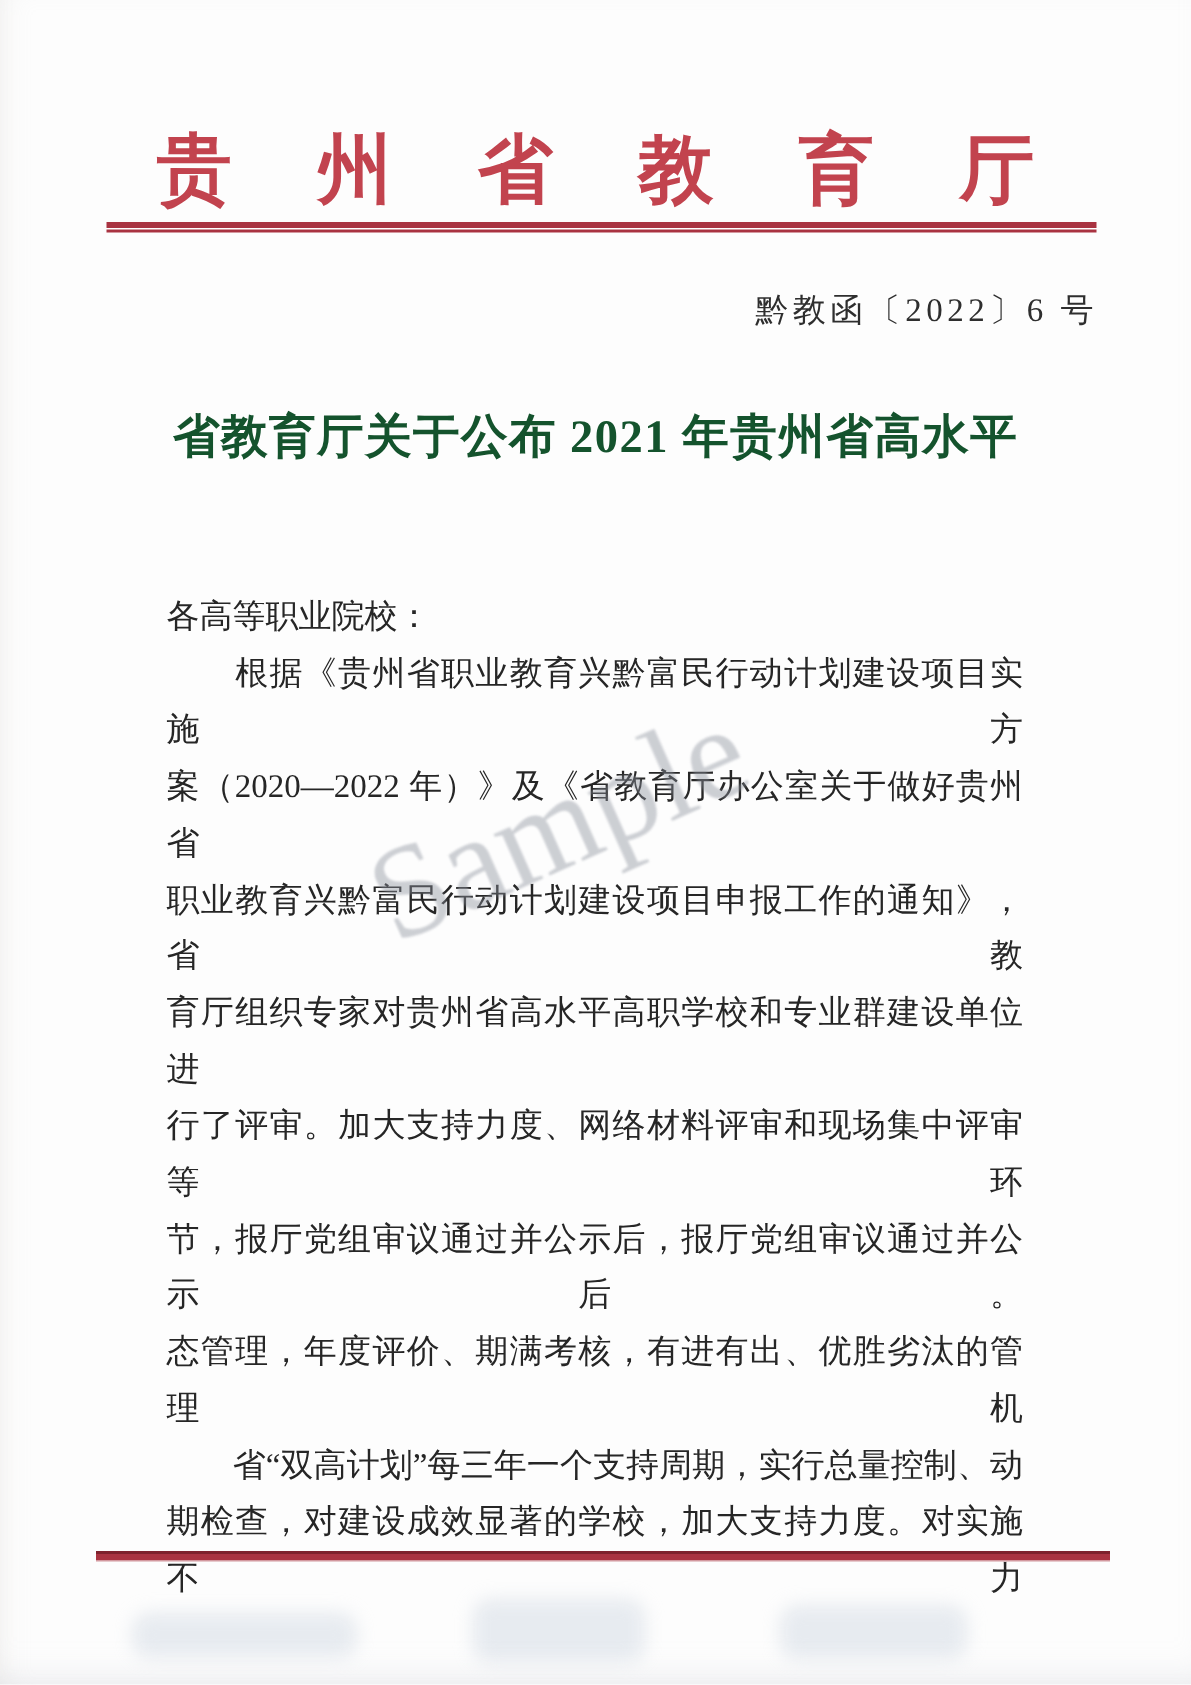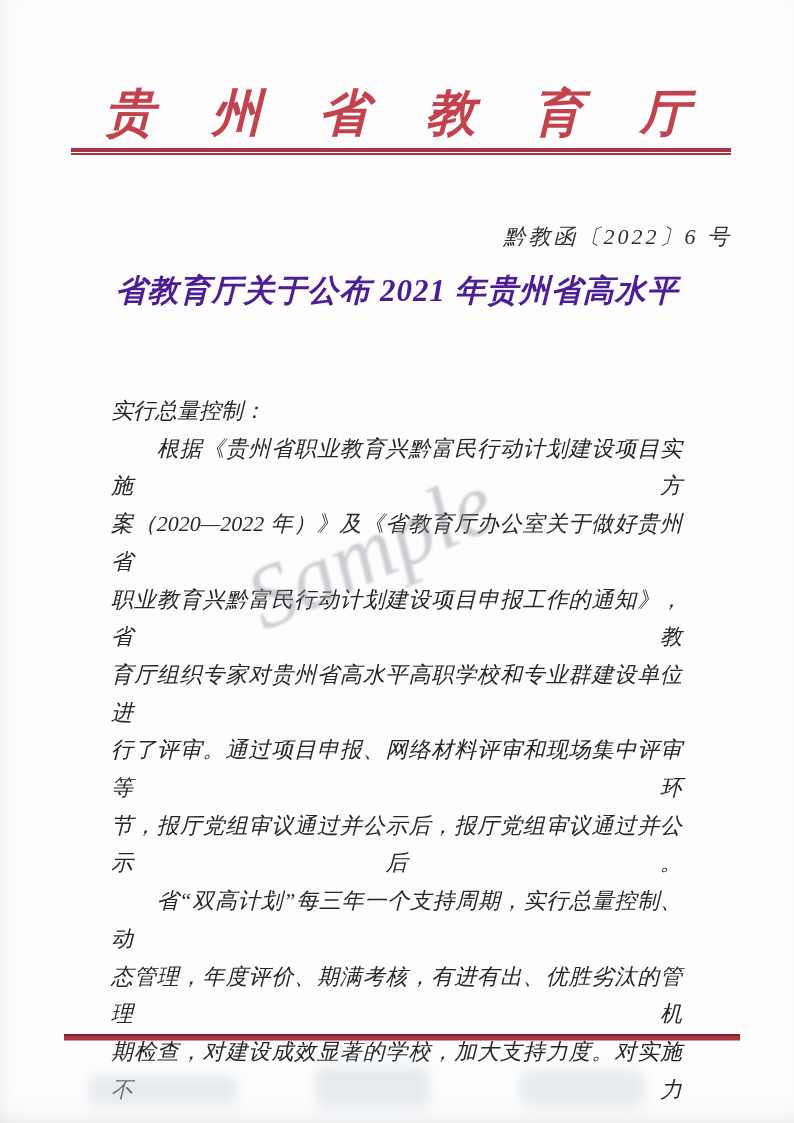--- a/index.html
+++ b/index.html
@@ -5,21 +5,20 @@
   html, body { margin: 0; padding: 0; background: #ffffff; }
   .page {
     position: relative;
     width: 794px;
     height: 1123px;
     background: #fdfdfd;
     overflow: hidden;
     font-family: "Liberation Serif", "DejaVu Serif", serif;
     box-shadow: inset 14px 0 22px -16px rgba(198,194,188,0.30),
                 inset 0 -20px 26px -20px rgba(185,190,200,0.35);
-    font-style: italic;
   }
 
   
   .letterhead {
     position: absolute;
     top: 82px; left: 0; right: 0;
     text-align: center;
     font-size: 50px;
     line-height: 62px;
     font-weight: bold;
@@ -34,37 +33,37 @@
     position: absolute;
     top: 148px; left: 71px; width: 660px;
     height: 1px;
     background: #ffffff;
     border-top: 4px solid var(--rule-red, #a93341);
     border-bottom: 2px solid var(--rule-red, #a93341);
   }
 
   .doc-number {
     position: absolute;
-    top: 222px; left: 0; right: 62px;
+    top: 192px; left: 0; right: 62px;
     text-align: right;
     font-size: 22px;
     letter-spacing: 3px;
     color: #2e2e2e;
   }
 
   .title {
     position: absolute;
     top: 272px; left: 0; right: 0;
     margin: 0;
     text-align: center;
     font-size: 31px;
     line-height: 38px;
     font-weight: bold;
     letter-spacing: 1px;
-    color: #4c1d95;
+    color: #14532d;
   }
 
   .body-text {
     position: absolute;
     top: 392px; left: 111px; width: 571px;
     font-size: 22px;
     line-height: 37.7px;
     color: var(--body-text, #262626);
   }
   .salutation { text-align: left; }
@@ -117,29 +116,29 @@
 
   <div class="rule-double"></div>
 
   <div class="doc-number">黔教函〔2022〕6 号</div>
 
   <h1 class="title">
     <span class="title-line">省教育厅关于公布 2021 年贵州省高水平</span><br>
   </h1>
 
   <div class="body-text">
-    <div class="salutation">实行总量控制：</div>
+    <div class="salutation">各高等职业院校：</div>
     <div class="body-line">　　根据《贵州省职业教育兴黔富民行动计划建设项目实施方</div>
     <div class="body-line">案（2020—2022 年）》及《省教育厅办公室关于做好贵州省</div>
     <div class="body-line">职业教育兴黔富民行动计划建设项目申报工作的通知》，省教</div>
     <div class="body-line">育厅组织专家对贵州省高水平高职学校和专业群建设单位进</div>
-    <div class="body-line">行了评审。通过项目申报、网络材料评审和现场集中评审等环</div>
+    <div class="body-line">行了评审。加大支持力度、网络材料评审和现场集中评审等环</div>
     <div class="body-line">节，报厅党组审议通过并公示后，报厅党组审议通过并公示后。</div>
+    <div class="body-line">态管理，年度评价、期满考核，有进有出、优胜劣汰的管理机</div>
     <div class="body-line">　　省“双高计划”每三年一个支持周期，实行总量控制、动</div>
-    <div class="body-line">态管理，年度评价、期满考核，有进有出、优胜劣汰的管理机</div>
     <div class="body-line">期检查，对建设成效显著的学校，加大支持力度。对实施不力</div>
 
   </div>
 
   <div class="watermark">Sample</div>
 
   <div class="rule-footer"></div>
 
   <div class="smudge s1"></div>
   <div class="smudge s2"></div>

